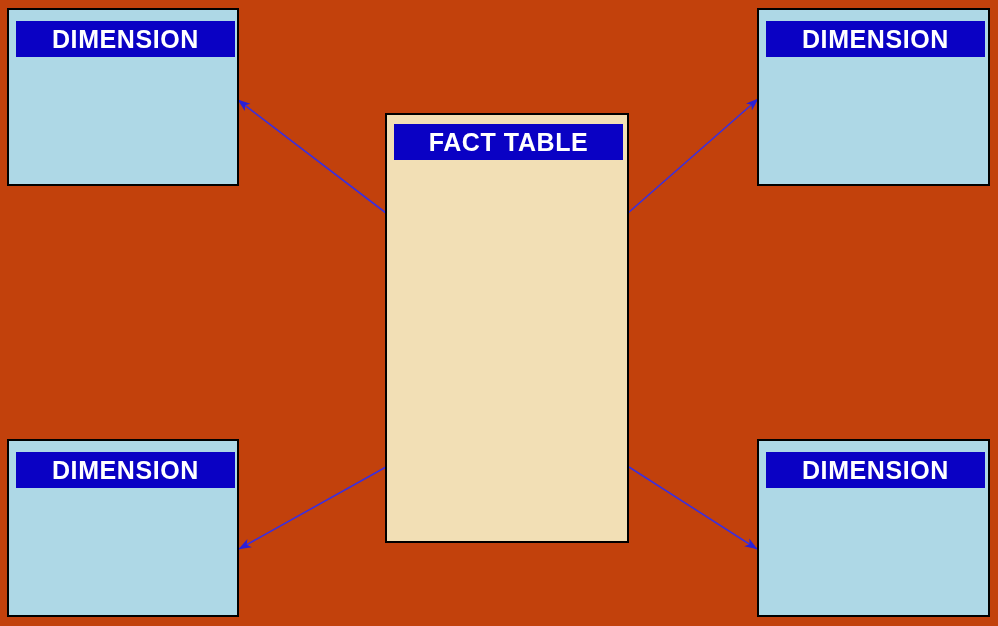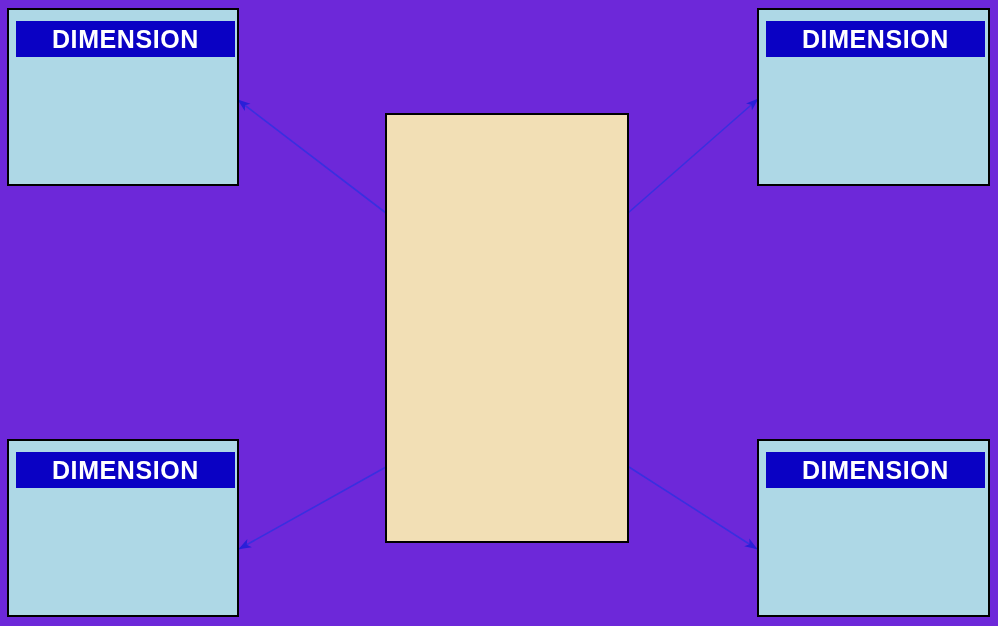--- a/index.html
+++ b/index.html
@@ -8,21 +8,21 @@
     padding: 0;
     background: #ffffff;
   }
   body {
     font-family: "Liberation Sans", sans-serif;
   }
   #canvas {
     position: relative;
     width: 998px;
     height: 626px;
-    background: #6d28d9;
+    background: #c2410c;
     overflow: hidden;
   }
   .entity {
     position: absolute;
     box-sizing: border-box;
     border: 2px solid #000000;
     z-index: 2;
   }
   .entity.dimension {
     background: #aed8e6;
@@ -103,20 +103,23 @@
   </div>
 
   <div class="entity dimension" style="left:757px; top:8px; width:233px; height:178px;">
     <div class="entity-header" style="left:7px; top:11px; width:219px; height:36px;">
       <span class="title">DIMENSION</span>
     </div>
     <div class="entity-body" style="top:47px; bottom:0;"></div>
   </div>
 
   <div class="entity fact" style="left:385px; top:113px; width:244px; height:430px;">
+    <div class="entity-header" style="left:7px; top:9px; width:229px; height:36px;">
+      <span class="title">FACT TABLE</span>
+    </div>
     <div class="entity-body" style="top:45px; bottom:0;"></div>
   </div>
 
   <div class="entity dimension" style="left:7px; top:439px; width:232px; height:178px;">
     <div class="entity-header" style="left:7px; top:11px; width:219px; height:36px;">
       <span class="title">DIMENSION</span>
     </div>
     <div class="entity-body" style="top:47px; bottom:0;"></div>
   </div>
 

